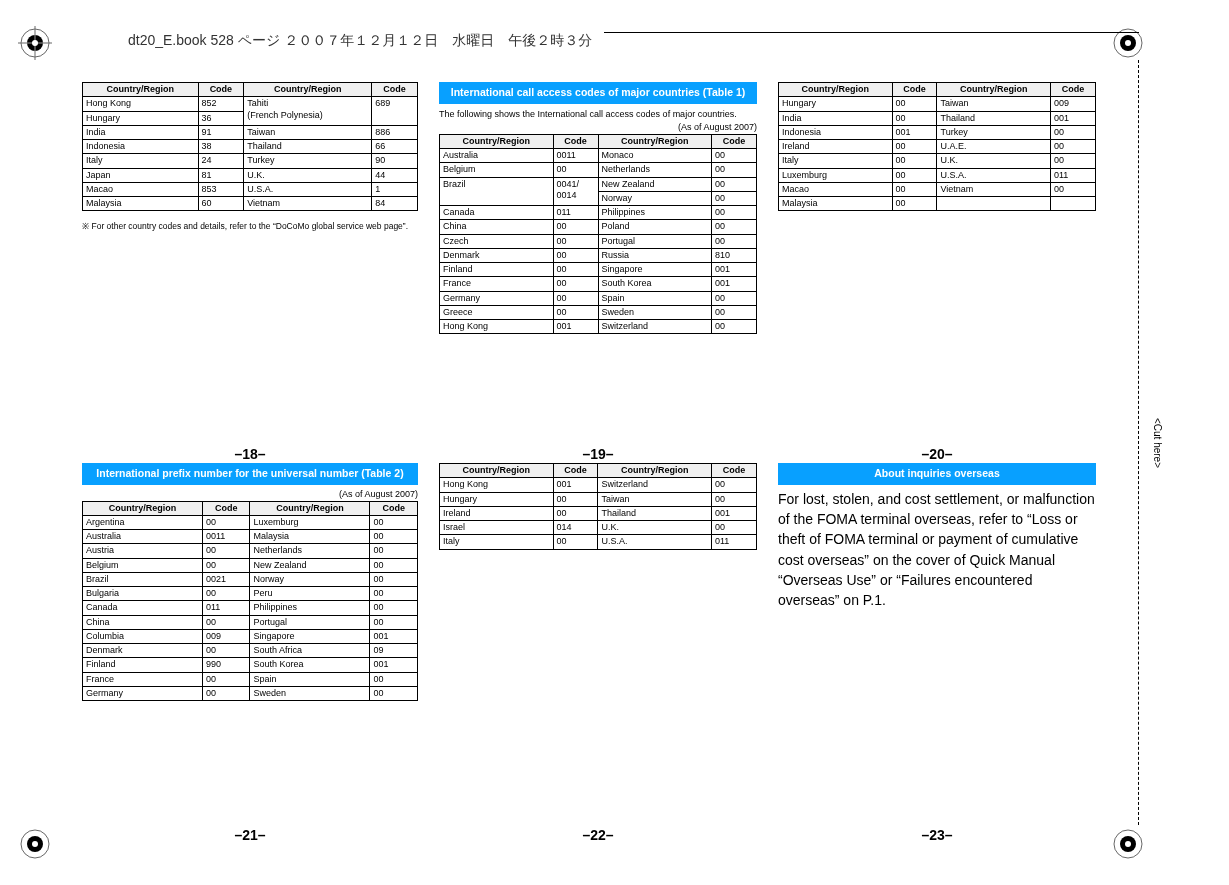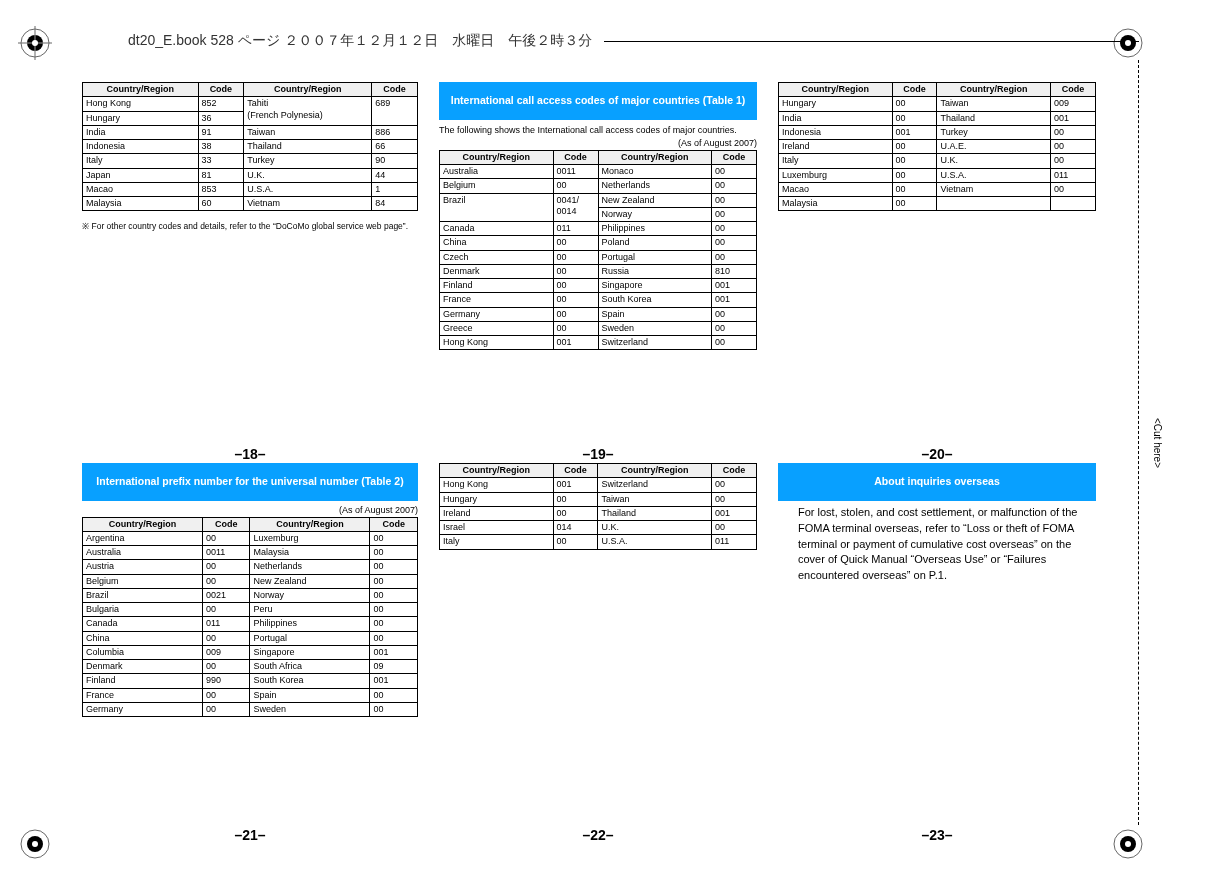--- a/index.html
+++ b/index.html
@@ -14,21 +14,20 @@
   position: relative;
 }
 .print-header {
   position: absolute;
   top: 32px;
   left: 128px;
   right: 90px;
   font-size: 14px;
   color: #333;
   display: flex;
-  align-items: center;
   gap: 12px;
 }
 .print-line {
   flex: 1;
   height: 1px;
   background: #000;
 }
 .crop-mark {
   position: absolute;
   width: 34px;
@@ -51,21 +50,21 @@
   gap: 21px;
 }
 .panel { position: relative; }
 .panel-footer { position: absolute; bottom: -20px; left: 0; right: 0; text-align: center; font-weight: 700; font-size: 14px; }
 .blue-header {
   background: #08a0ff;
   color: #fff;
   text-align: center;
   font-weight: 700;
   font-size: 10.5px;
-  padding: 12px 6px;
+  padding: 4px 6px;
   line-height: 1.3;
   margin-bottom: 4px;
 }
 .desc { font-size: 9px; line-height: 1.35; margin-bottom: 2px; }
 .asof { font-size: 9px; text-align: right; margin-bottom: 2px; }
 table.codes {
   border-collapse: collapse;
   width: 100%;
   font-size: 9px;
 }
@@ -75,21 +74,21 @@
   text-align: left;
   line-height: 1.25;
   vertical-align: top;
 }
 table.codes th {
   background: #f0f0f0;
   font-weight: 700;
   text-align: center;
 }
 .footnote { font-size: 8.5px; line-height: 1.35; margin-top: 10px; padding-left: 12px; text-indent: -12px; }
-.body-text { font-size: 11px; line-height: 1.45; margin-bottom: 6px; margin-left: 20px; }
+.body-text { font-size: 14px; line-height: 1.45; margin-bottom: 6px; }
 .bullet { font-size: 9.5px; line-height: 1.35; padding-left: 14px; text-indent: -10px; }
 .cut-label {
   position: absolute;
   right: 66px;
   top: 50%;
   transform: translateY(-50%) rotate(0deg);
   writing-mode: vertical-rl;
   font-size: 10px;
 }
 .cut-line {
@@ -167,21 +166,21 @@
             <td>886</td>
           </tr>
           <tr>
             <td>Indonesia</td>
             <td>38</td>
             <td>Thailand</td>
             <td>66</td>
           </tr>
           <tr>
             <td>Italy</td>
-            <td>33</td>
+            <td>24</td>
             <td>Turkey</td>
             <td>90</td>
           </tr>
           <tr>
             <td>Japan</td>
             <td>81</td>
             <td>U.K.</td>
             <td>44</td>
           </tr>
           <tr>

